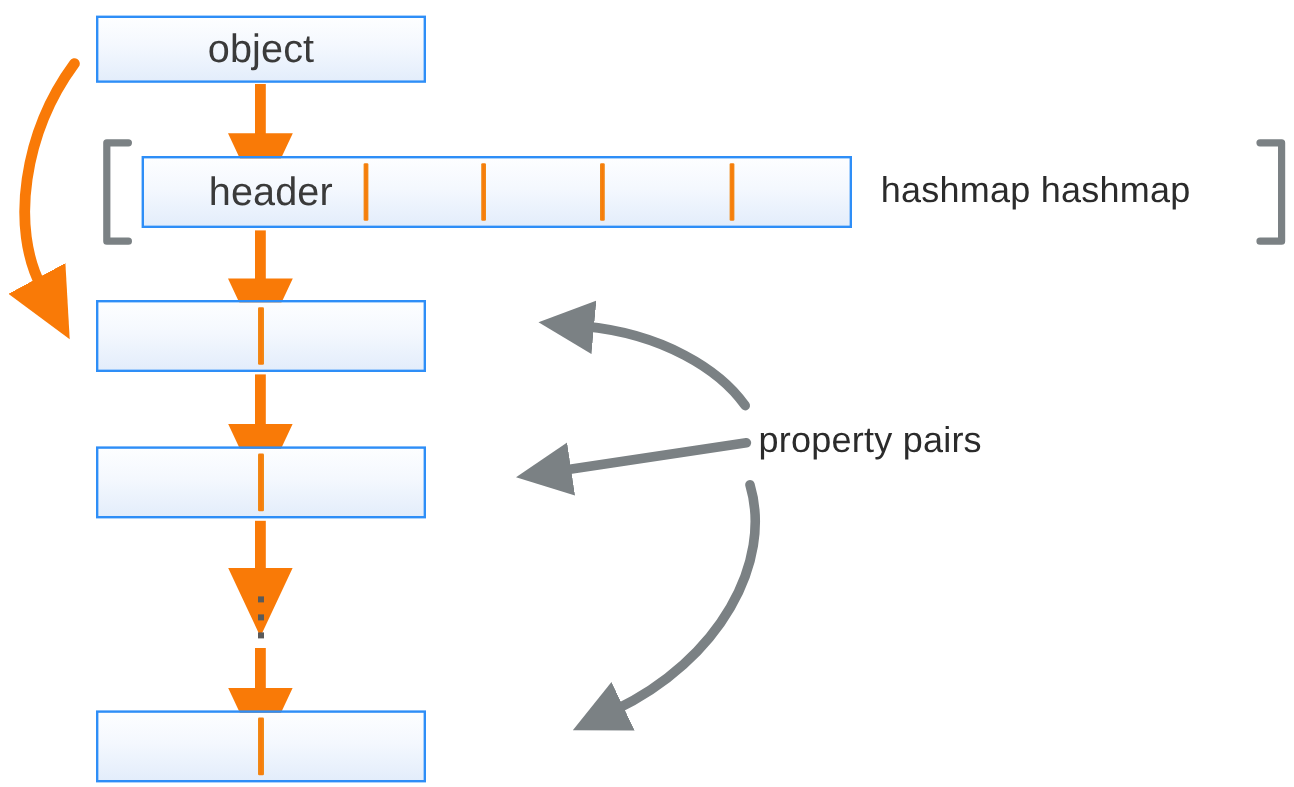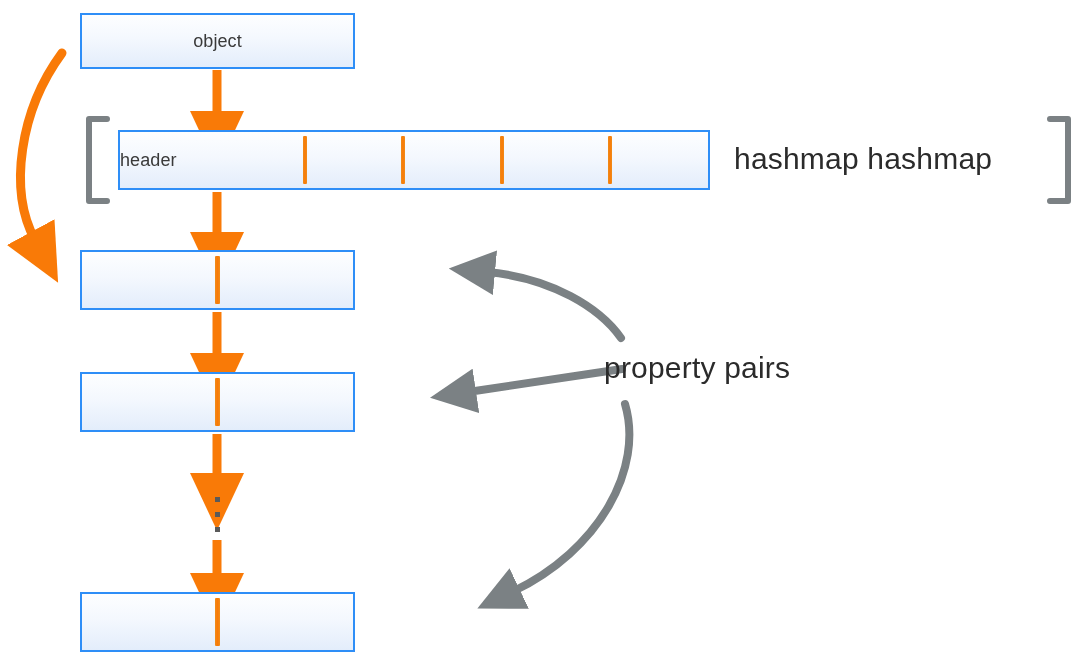--- a/index.html
+++ b/index.html
@@ -22,41 +22,42 @@
   
   .box {
     position: absolute;
     box-sizing: border-box;
     border: 2px solid #2e8ef7;
     background: linear-gradient(to bottom, #fdfeff 0%, #f4f8fe 45%, #e3edfb 100%);
     display: flex;
     align-items: center;
   }
   .box-label {
-    font-size: 18px;
+    font-size: 33px;
     color: #3a3a3a;
     letter-spacing: 0.1px;
     white-space: nowrap;
   }
   
   #object-box {
     left: 80px;
     top: 13px;
     width: 275px;
     height: 56px;
     justify-content: center;
   }
   
   #header-box {
     left: 118px;
     top: 130px;
     width: 592px;
     height: 60px;
   }
   #header-box .box-label {
+    margin-left: 54px;
   }
   
   .pair-box {
     left: 80px;
     width: 275px;
     height: 60px;
   }
   #pair-box-1 { top: 250px; }
   #pair-box-2 { top: 372px; }
   #pair-box-3 { top: 592px; }
@@ -94,21 +95,21 @@
     font-size: 30px;
     color: #2b2b2b;
     white-space: nowrap;
     letter-spacing: 0.2px;
   }
   #hashmap-label {
     left: 734px;
     top: 142px;
   }
   #pairs-label {
-    left: 604px;
+    left: 632px;
     top: 351px;
   }
   
   .ellipsis-dot {
     position: absolute;
     left: 215px;
     width: 5px;
     height: 5px;
     background: #5a5a5a;
   }

